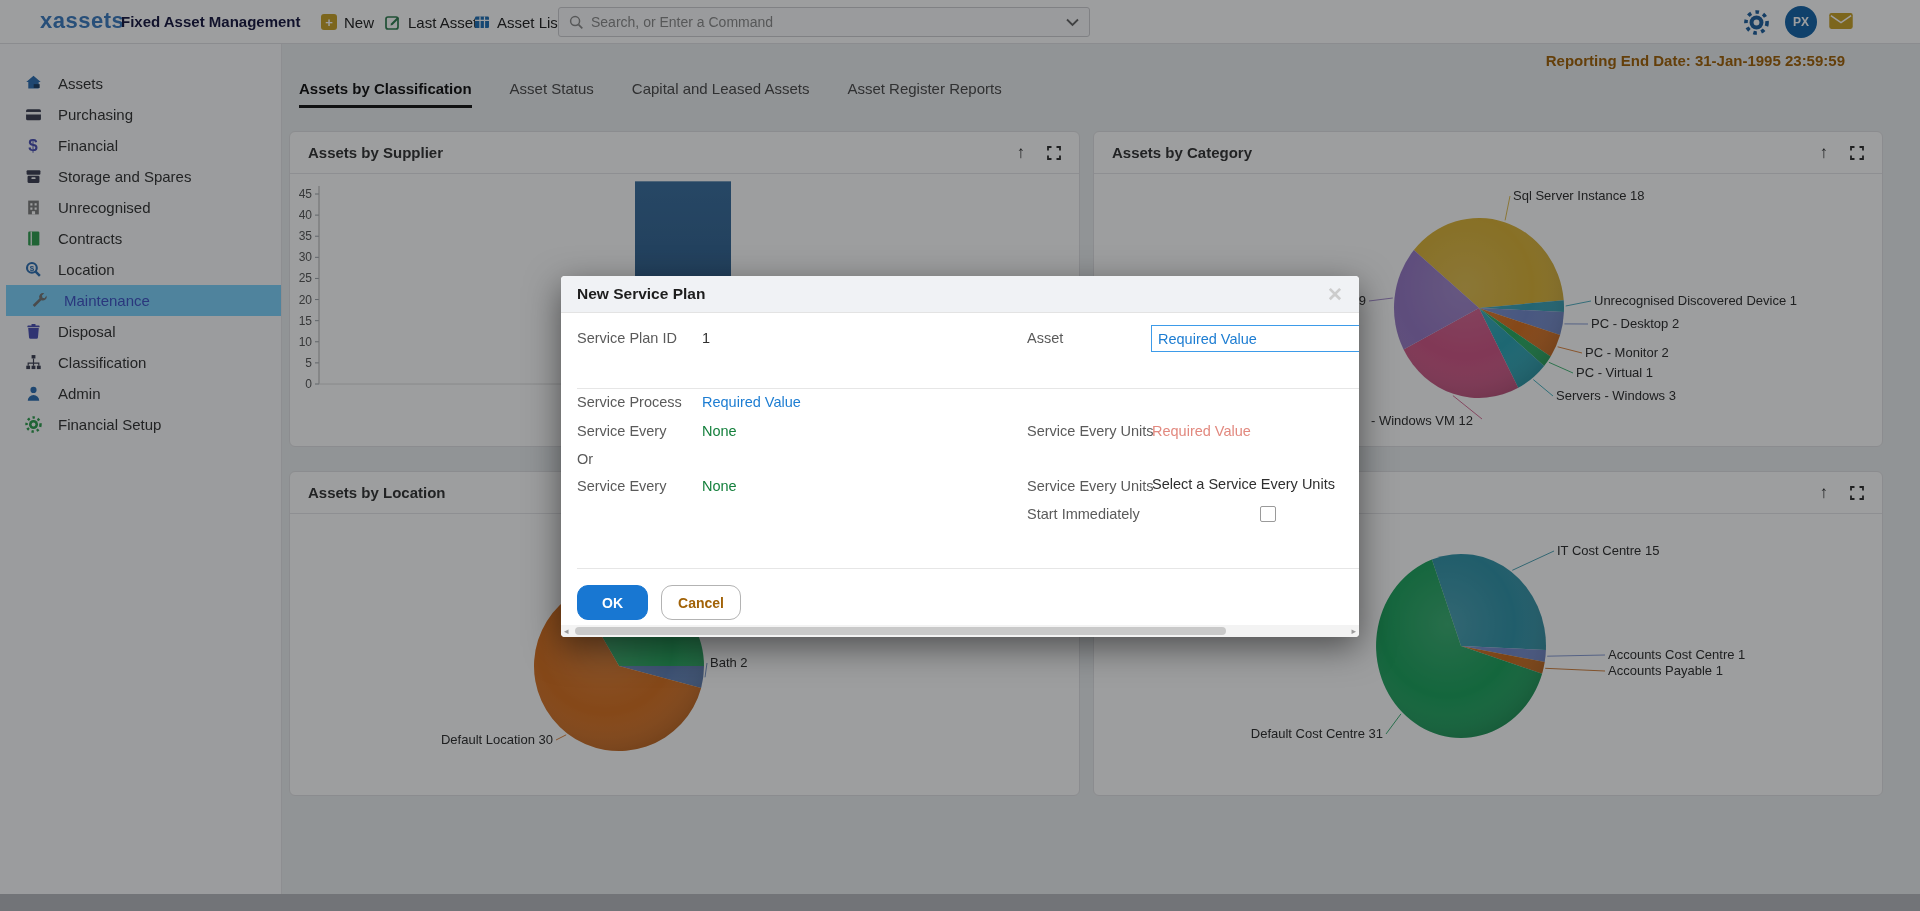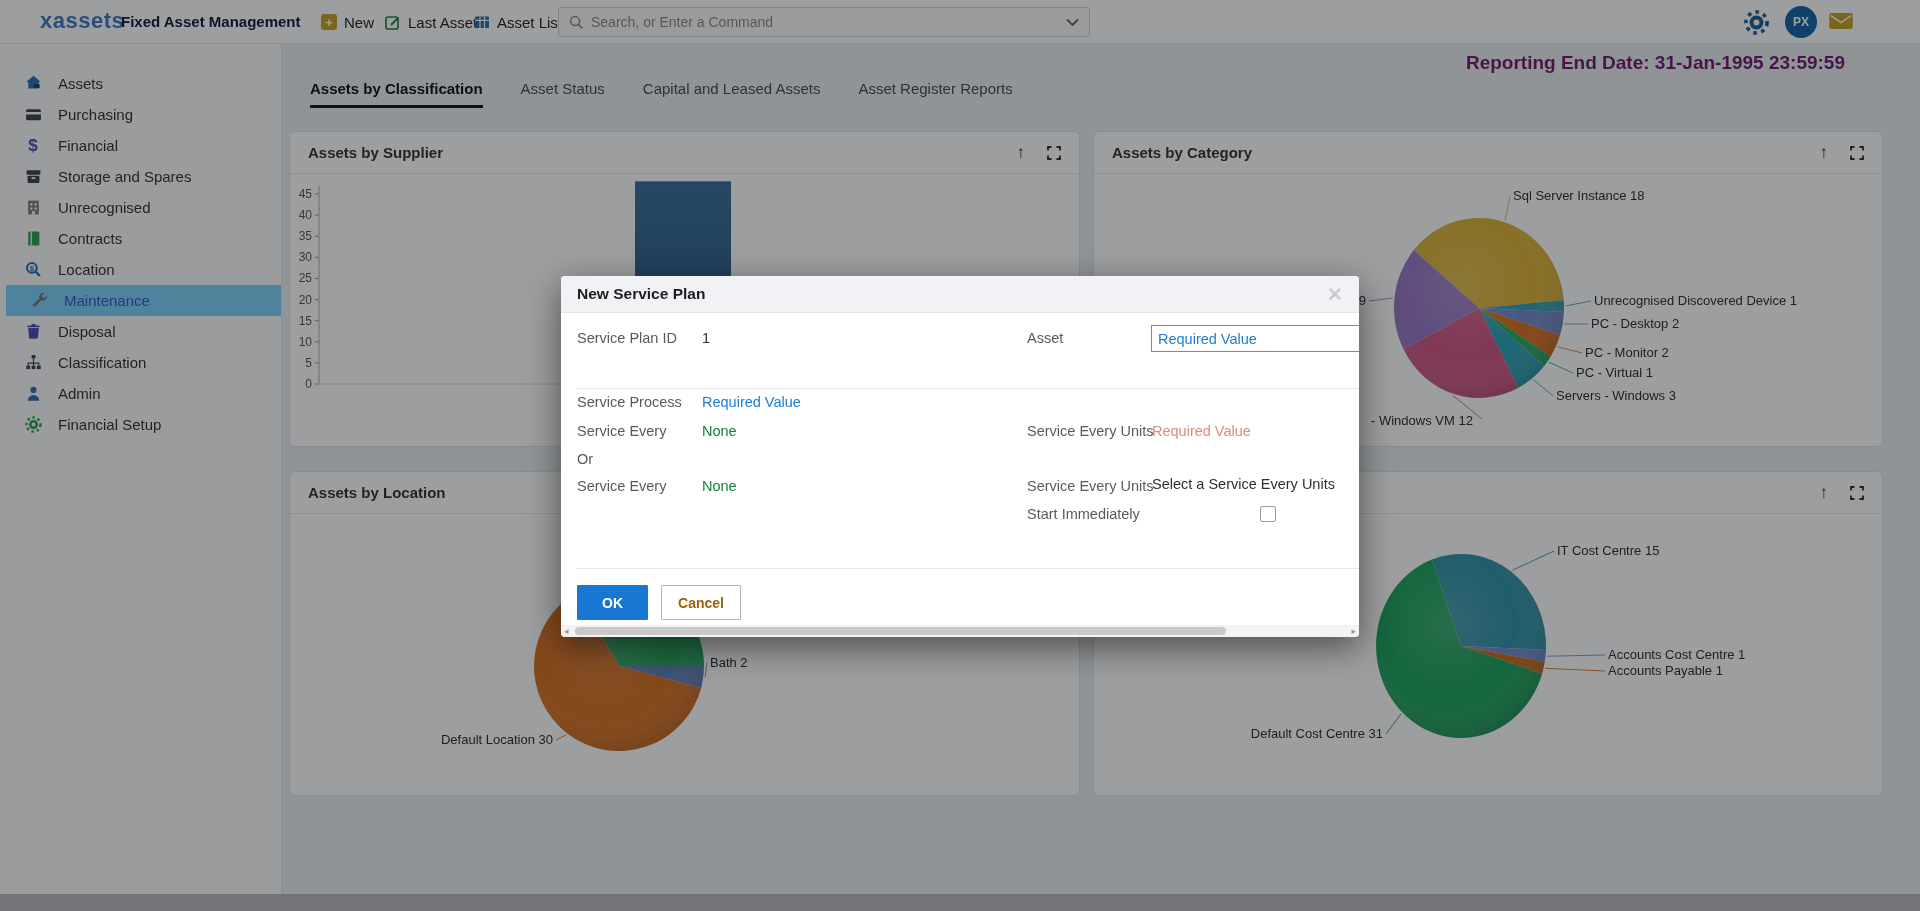--- a/index.html
+++ b/index.html
@@ -15,31 +15,31 @@
   .apptitle { position:absolute; left:121px; top:13px; font-size:15px; font-weight:700; color:#16163f; }
   .hact { position:absolute; top:0; height:44px; display:flex; align-items:center; gap:7px; font-size:15px; color:#222; cursor:pointer; }
   .hact-new  { left:321px; } .hact-last { left:385px; } .hact-list { left:474px; }
   .ic-new { width:16px; height:16px; background:#c9a227; border-radius:3px; color:#fff; font-size:13px; font-weight:700; display:flex; align-items:center; justify-content:center; line-height:1; }
   .search { position:absolute; left:558px; top:7px; width:532px; height:30px; background:#fbfbfc; border:1px solid #cfcfd2; border-radius:3px; display:flex; align-items:center; padding:0 10px; gap:7px; }
   .search input { flex:1; border:none; outline:none; background:transparent; font-size:14px; color:#be185d; font-family:inherit; }
   .search input::placeholder { color:#8a8a8a; }
   .gear { position:absolute; left:1744px; top:10px; cursor:pointer; }
   .avatar { position:absolute; left:1785px; top:6px; width:32px; height:32px; border-radius:50%; background:#1565a8; color:#fff; font-size:12px; font-weight:700; display:flex; align-items:center; justify-content:center; cursor:pointer; }
   .envelope { position:absolute; left:1829px; top:13px; cursor:pointer; }
-  .repdate { position:absolute; right:75px; top:52px; font-size:19px; font-weight:700; color:#701a75; z-index:1; }
+  .repdate { position:absolute; right:75px; top:52px; font-size:15px; font-weight:700; color:#a16207; z-index:1; }
 
   
   .side { position:absolute; left:0; top:44px; width:282px; bottom:17px; background:#fcfcfd; border-right:1px solid #e4e4e8; padding-top:24px; z-index:1; }
   .side-item { display:flex; align-items:center; height:31px; padding-left:24px; gap:16px; font-size:15px; color:#333; cursor:pointer; }
   .side-item.active { background:#7dd3fc; color:#4054c7;margin-left:6px; }
   .sic { width:18px; display:flex; justify-content:center; align-items:center; }
   .dollar { font-size:17px; font-weight:700; color:#4a4fb5; }
 
   
-  .tabs { position:absolute; left:310px; top:80px; display:flex; gap:38px; font-size:15px; color:#4a4a4a; z-index:1; }
+  .tabs { position:absolute; left:299px; top:80px; display:flex; gap:38px; font-size:15px; color:#4a4a4a; z-index:1; }
   .tab { padding-bottom:8px; cursor:pointer; }
   .tab.active { color:#101010; font-weight:600; border-bottom:3px solid #141414; }
 
   
   .panel { position:absolute; background:#fff; border:1px solid #e2e2e4; border-radius:6px; z-index:1; }
   .p1 { left:289px; top:131px; width:791px; height:316px; }
   .p2 { left:1093px; top:131px; width:790px; height:316px; }
   .p3 { left:289px; top:471px; width:791px; height:325px; }
   .p4 { left:1093px; top:471px; width:790px; height:325px; }
   .phead { height:42px; border-bottom:1px solid #e7e7e9; display:flex; align-items:center; padding:0 18px; font-size:15px; font-weight:600; color:#333; }
@@ -58,21 +58,21 @@
   .mclose { margin-left:auto; color:#ccc; font-size:19px; font-weight:700; cursor:pointer; line-height:1; }
   .mabs { position:absolute; height:22px; line-height:22px; font-size:14.5px; white-space:nowrap; }
   .mlabel { color:#5a5a5a; }
   .mval { color:#2f2f2f; }
   .mlink { color:#1d7dd2; cursor:pointer; }
   .mnone { color:#15803d; }
   .mreq { color:#e2897f; }
   .mdivider { position:absolute; left:16px; right:0; height:1px; background:#e6e6e6; }
   .asset-input { position:absolute; left:590px; top:49px; width:209px; height:27px; border:1px solid #3d9be9; color:#1d7dd2; font-size:14.5px; padding:0 6px; font-family:inherit; outline:none; }
   .checkbox { position:absolute; left:699px; top:230px; width:16px; height:16px; border:1.5px solid #9a9a9a; border-radius:2px; background:#fff; cursor:pointer; }
-  .btn { position:absolute; top:309px; height:35px; border-radius:1px; font-size:14px; font-weight:700; display:flex; align-items:center; justify-content:center; cursor:pointer; font-family:inherit; }
+  .btn { position:absolute; top:309px; height:35px; border-radius:11px; font-size:14px; font-weight:700; display:flex; align-items:center; justify-content:center; cursor:pointer; font-family:inherit; }
   .btn-ok { left:16px; width:71px; background:#1877d2; color:#fff; border:1px solid #1877d2; }
   .btn-cancel { left:100px; width:80px; background:#fff; color:#a16207; border:1px solid #b3b3b3; }
   .mscroll { position:absolute; left:0; right:0; bottom:0; height:12px; background:#f3f3f3; }
   .mthumb { position:absolute; left:14px; top:2px; width:651px; height:8px; background:#c9c9c9; border-radius:4px; cursor:pointer; }
   .sarrow { position:absolute; top:1px; font-size:9px; color:#9a9a9a; cursor:pointer; }
 </style>
 </head>
 <body>
 
 <div class="hdr">

